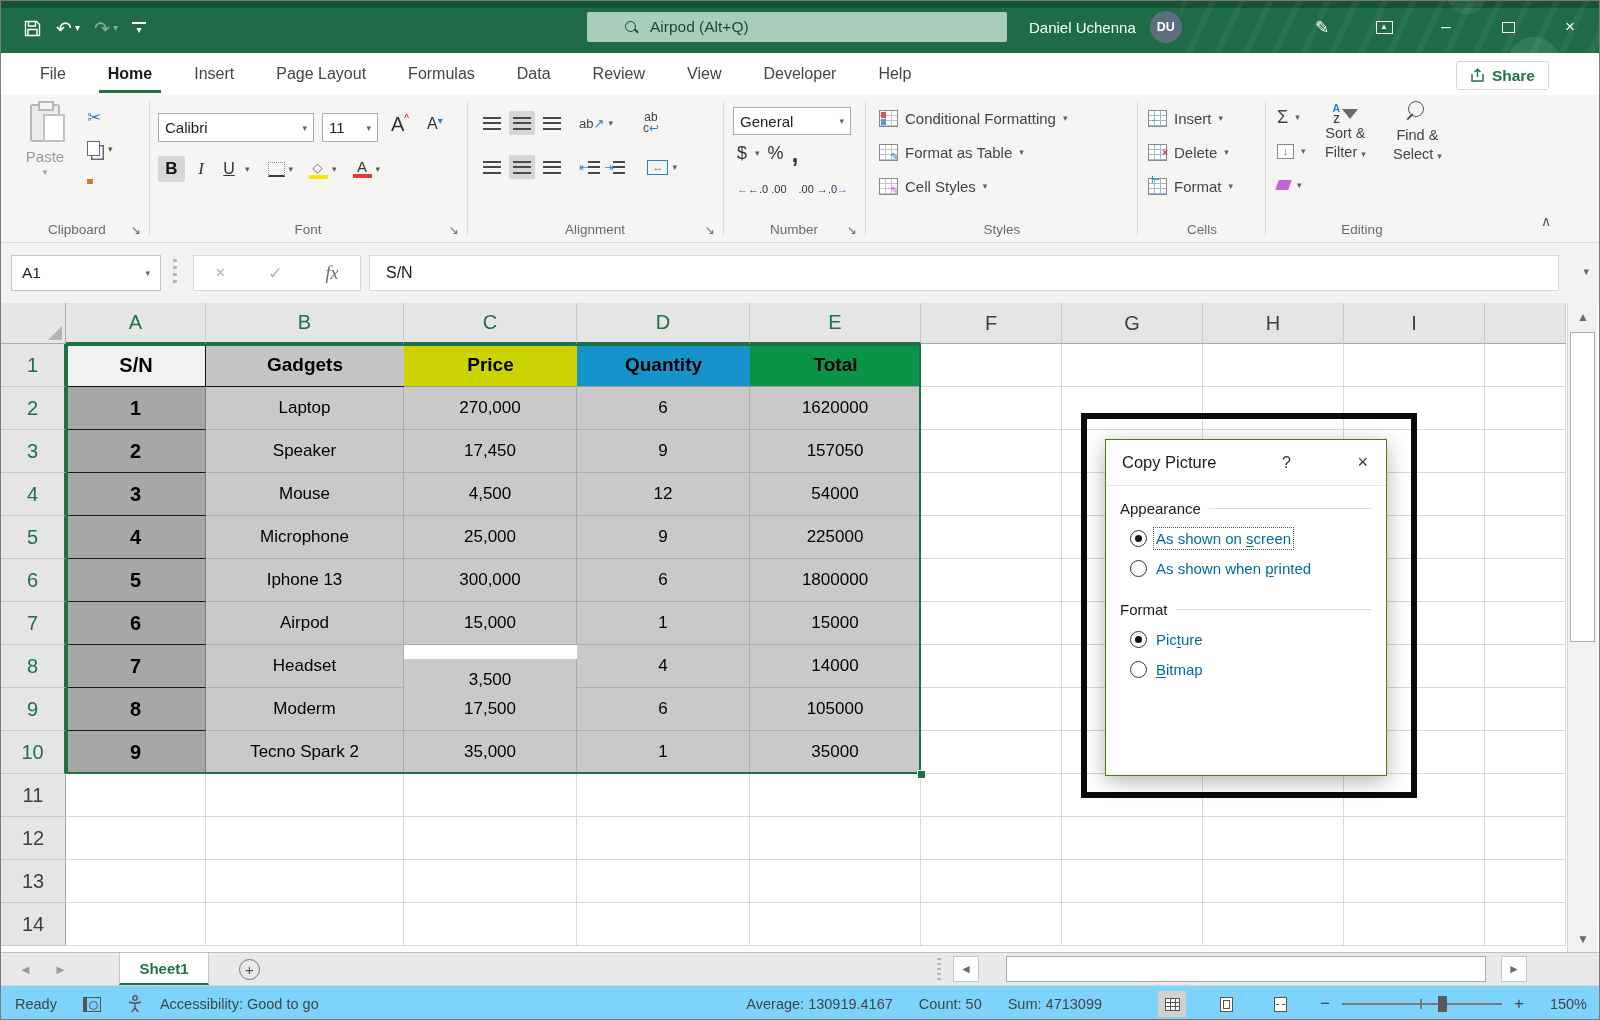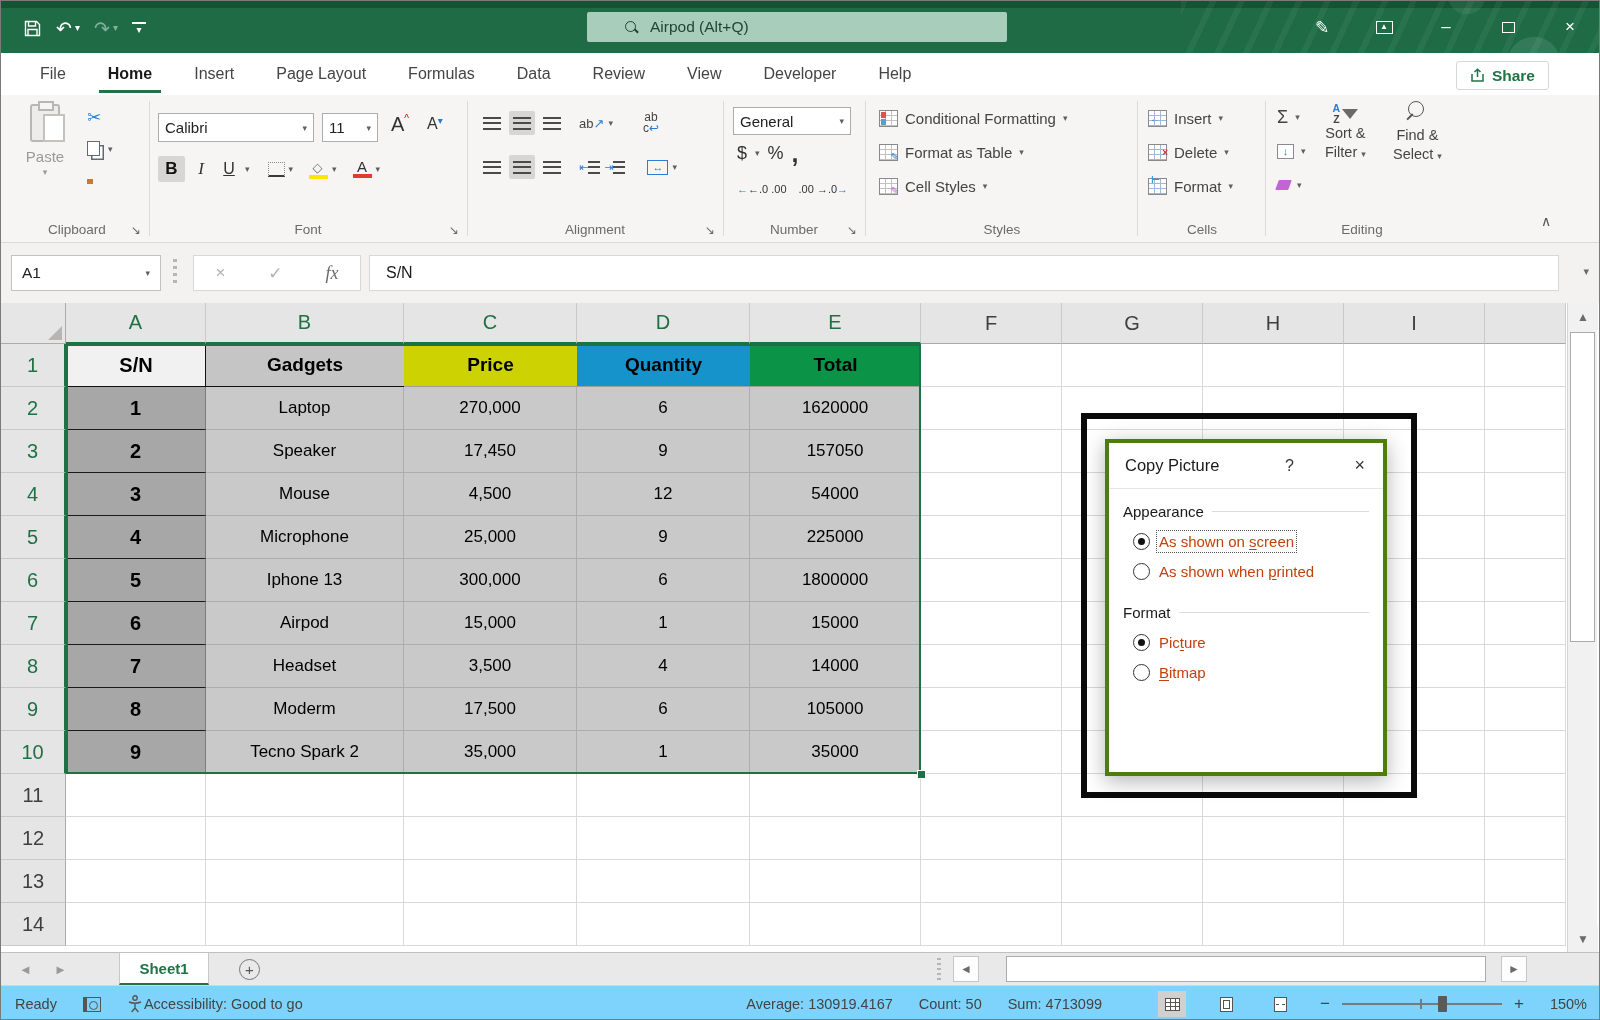--- a/index.html
+++ b/index.html
@@ -136,31 +136,31 @@
 
   
   .vscroll { position:absolute; left:1566px; top:302px; width:30px; height:649px; background:#F1F1F1; border-left:1px solid #D4D4D4; }
   .vs-arrow { position:absolute; left:0; width:30px; height:27px; display:flex; align-items:center; justify-content:center;
               color:#6a6a6a; font-size:12px; background:#F1F1F1; }
   .vs-thumb { position:absolute; left:2px; width:25px; background:#FFF; border:1px solid #ABABAB; }
 
   
   .anno-rect { position:absolute; left:1080px; top:412px; width:336px; height:385px; border:6px solid #0a0a0a; z-index:30; }
   .dialog { position:absolute; left:1104px; top:438px; width:282px; height:337px; background:#fff;
-            border:4px solid #4d7c0f; box-shadow:0 5px 20px rgba(0,0,0,.30); z-index:31; font-size:15px; color:#1a1a1a; }
+            border:1px solid #4d7c0f; box-shadow:0 5px 20px rgba(0,0,0,.30); z-index:31; font-size:15px; color:#1a1a1a; }
   .dlg-title { position:relative; height:46px; display:flex; align-items:center; padding:0 16px;
                border-bottom:1px solid #E6E6E6; font-size:16.5px; }
   .dlg-help { position:absolute; left:176px; font-size:16px; color:#333; }
   .dlg-close { position:absolute; right:18px; font-size:18px; color:#333; }
   .dlg-section { display:flex; align-items:center; gap:8px; padding:0 14px; margin-top:14px; }
   .dlg-section .rule { flex:1; height:1px; background:#DCDCDC; }
   .radio-row { display:flex; align-items:center; gap:9px; padding-left:24px; margin-top:13px; }
   .radio { width:17px; height:17px; border:1.5px solid #333; border-radius:50%; position:relative; flex:none; background:#fff; }
   .radio.checked::after { content:""; position:absolute; left:3.5px; top:3.5px; width:7px; height:7px; border-radius:50%; background:#111; }
-  .rlabel { font-size:15px; color:#c2410c; }
+  .rlabel { font-size:15px; color:#0369a1; }
   .rlabel u { text-underline-offset:2px; }
   .focus-dotted { outline:1px dotted #555; outline-offset:2px; }
   .dlg-buttons { position:absolute; left:0; bottom:14px; width:100%; height:62px; }
   .ok-anno { position:absolute; left:8px; top:0px; width:132px; height:56px; border:5px solid #0a0a0a; }
   .btn-ok { position:absolute; left:15px; top:7px; width:118px; height:42px; background:#EFEFEF; border:2px solid #0078D7;
             display:flex; align-items:center; justify-content:center; font-size:15px; }
   .btn-cancel { position:absolute; right:12px; top:7px; width:122px; height:42px; background:#E1E1E1; border:1px solid #ADADAD;
                 display:flex; align-items:center; justify-content:center; font-size:15px; }
 
   
@@ -176,21 +176,21 @@
   .hs-arrow { position:absolute; top:3px; width:26px; height:26px; background:#FDFDFD; border:1px solid #C6C6C6;
               display:flex; align-items:center; justify-content:center; color:#6a6a6a; font-size:12px; }
   .hs-thumb { position:absolute; left:1005px; top:3px; width:480px; height:26px; background:#FFF; border:1px solid #ABABAB; }
 
   
   .statusbar { position:absolute; left:0; top:984px; width:1600px; height:36px; background:#7dd3fc; border-top:1px solid #D6D6D6;
                font-size:14.5px; color:#444; }
   .sb-left { position:absolute; left:14px; top:0; height:36px; display:flex; align-items:center; gap:26px; }
   .macro-ic { width:18px; height:15px; border:1.5px solid #555; border-left-width:4px; position:relative; }
   .macro-ic::after { content:""; position:absolute; right:2px; bottom:1px; width:7px; height:7px; border:1.5px solid #555; border-radius:50%; }
-  .sb-item { display:flex; align-items:center; gap:0; }
+  .sb-item { display:flex; align-items:center; gap:16px; }
   .sb-right { position:absolute; right:14px; top:0; height:36px; display:flex; align-items:center; gap:26px; }
   .vbtn { width:28px; height:26px; display:flex; align-items:center; justify-content:center; }
   .vbtn.sel { background:#D2D0CE; }
   .v-normal { width:15px; height:13px; border:1px solid #555; background:
       repeating-linear-gradient(to bottom,transparent 0 3px,#555 3px 4px),
       repeating-linear-gradient(to right,transparent 0 4px,#555 4px 5px),#fff; }
   .v-page { width:13px; height:15px; border:1px solid #555; background:#fff; display:flex; align-items:center; justify-content:center; }
   .v-page .in { width:7px; height:9px; border:1px solid #555; }
   .v-break { width:13px; height:15px; border:1px solid #555; background:#fff; position:relative; }
   .v-break::after { content:""; position:absolute; left:1px; right:1px; top:6px; border-top:1.5px dashed #555; }
@@ -224,20 +224,24 @@
           <span>↷</span>
           <span class="tb-caret">▾</span>
         </span>
       <span class="qbtn">
           <span class="custom-qat tb-caret">▾</span>
         </span>
     </div>
     <div class="searchbox">
       <span class="s-glass"></span>
       <span>Airpod (Alt+Q)</span>
+    </div>
+    <div class="tb-user">
+      <span>Daniel Uchenna</span>
+      <span class="avatar">DU</span>
     </div>
     <div class="tb-icons">
       <span class="tb-ic">✎</span>
       <span class="tb-ic">
           <span class="dispbox">▲</span>
         </span>
       <span class="tb-ic">–</span>
       <span class="tb-ic">
           <span class="maxbox"></span>
         </span>
@@ -591,21 +595,21 @@
         <div class="cell gray" style="left: 403px; width: 173px; top: 299px; height: 43px;">15,000</div>
         <div class="cell gray" style="left: 576px; width: 173px; top: 299px; height: 43px;">1</div>
         <div class="cell gray" style="left: 749px; width: 171px; top: 299px; height: 43px;">15000</div>
         <div class="cell" style="left: 920px; width: 141px; top: 299px; height: 43px;"></div>
         <div class="cell" style="left: 1061px; width: 141px; top: 299px; height: 43px;"></div>
         <div class="cell" style="left: 1202px; width: 141px; top: 299px; height: 43px;"></div>
         <div class="cell" style="left: 1343px; width: 141px; top: 299px; height: 43px;"></div>
         <div class="cell" style="left: 1484px; width: 81px; top: 299px; height: 43px;"></div>
         <div class="cell acol" style="left: 65px; width: 140px; top: 342px; height: 43px;">7</div>
         <div class="cell gray" style="left: 205px; width: 198px; top: 342px; height: 43px;">Headset</div>
-        <div class="cell gray" style="left: 403px; width: 173px; top: 342px; height: 43px;">3,500</div>
+        <div class="cell gray" style="left: 403px; width: 173px; top: 356px; height: 43px;">3,500</div>
         <div class="cell gray" style="left: 576px; width: 173px; top: 342px; height: 43px;">4</div>
         <div class="cell gray" style="left: 749px; width: 171px; top: 342px; height: 43px;">14000</div>
         <div class="cell" style="left: 920px; width: 141px; top: 342px; height: 43px;"></div>
         <div class="cell" style="left: 1061px; width: 141px; top: 342px; height: 43px;"></div>
         <div class="cell" style="left: 1202px; width: 141px; top: 342px; height: 43px;"></div>
         <div class="cell" style="left: 1343px; width: 141px; top: 342px; height: 43px;"></div>
         <div class="cell" style="left: 1484px; width: 81px; top: 342px; height: 43px;"></div>
         <div class="cell acol" style="left: 65px; width: 140px; top: 385px; height: 43px;">8</div>
         <div class="cell gray" style="left: 205px; width: 198px; top: 385px; height: 43px;">Moderm</div>
         <div class="cell gray" style="left: 403px; width: 173px; top: 385px; height: 43px;">17,500</div>

